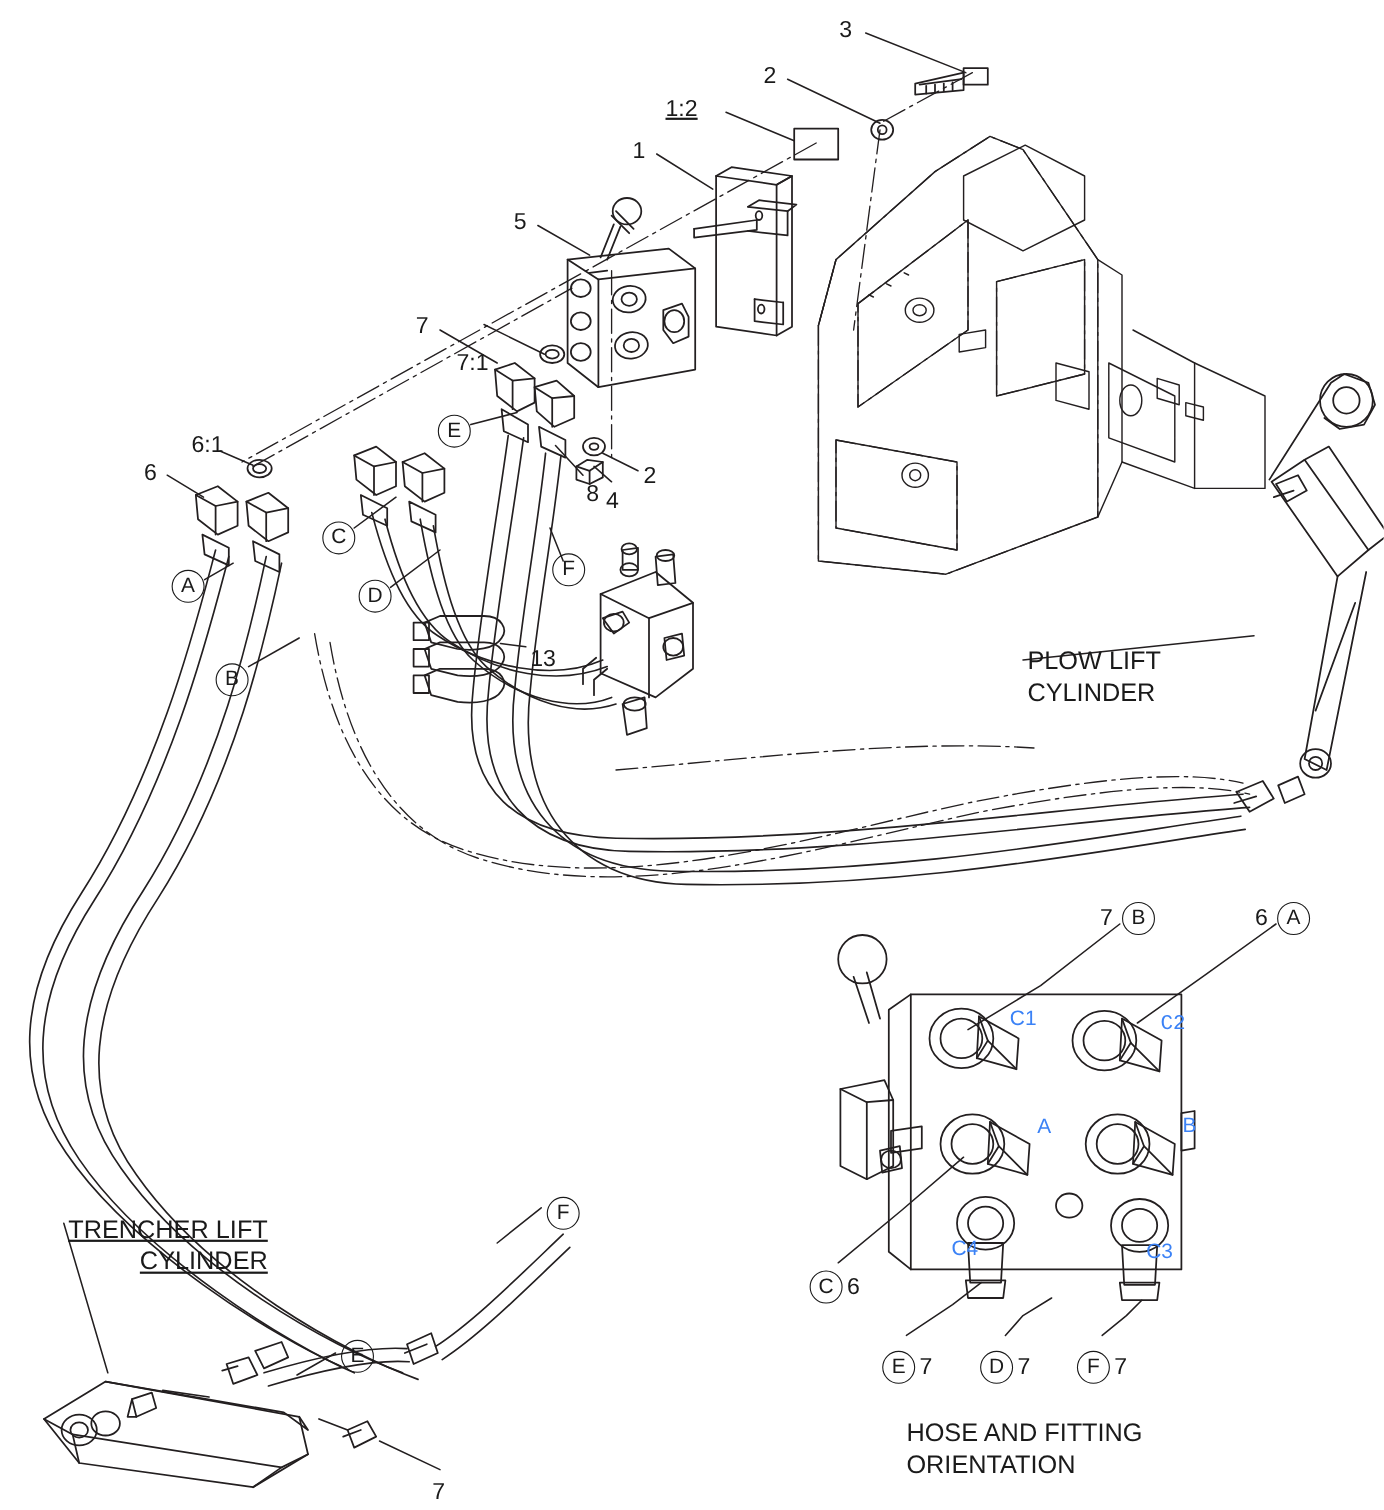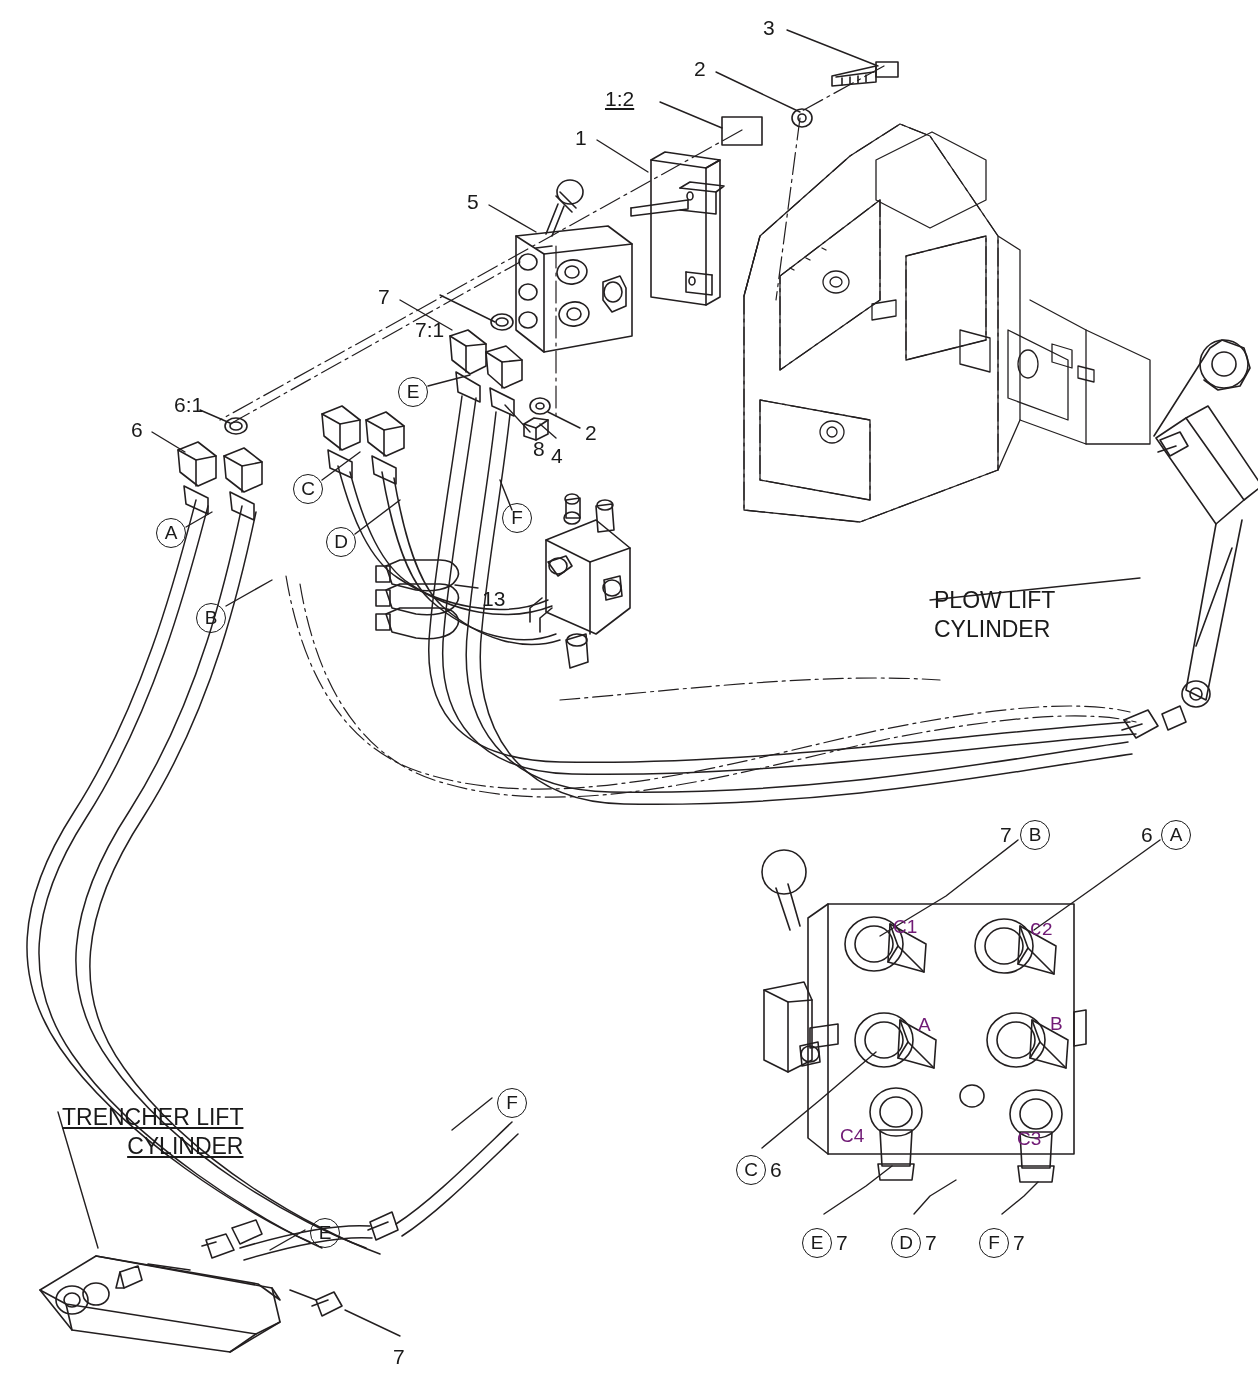--- a/index.html
+++ b/index.html
@@ -53,21 +53,22 @@
     font-size: 23px;
     color: #1a1a1a;
     text-align: center;
     white-space: pre;
     line-height: 1.28;
   }
   .port {
     position: absolute;
     font-family: "Liberation Sans", sans-serif;
     font-size: 19px;
-    color: #701a75;
+    color: #3b82f6;
+    margin-left: 25px;
   }
 </style>
 </head>
 <body>
 
 <div id="sheet">
 
   <svg class="layer" viewBox="0 0 1258 1373">
     <g fill="none" stroke="#231f20" stroke-width="1.6" stroke-linecap="round" stroke-linejoin="round">
 
@@ -437,20 +438,22 @@
   <div class="balloon" style="left:502px; top:503px;">F</div>
   <div class="balloon" style="left:156px; top:518px;">A</div>
   <div class="balloon" style="left:196px; top:603px;">B</div>
   <div class="balloon" style="left:497px; top:1088px;">F</div>
   <div class="balloon" style="left:310px; top:1218px;">E</div>
 
   <div class="cap" style="left:934px; top:586px; text-align:left;">PLOW LIFT
 CYLINDER</div>
   <div class="cap" style="left:62px; top:1103px; text-align:right;text-decoration:underline;">TRENCHER LIFT
 CYLINDER</div>
+  <div class="cap" style="left:824px; top:1288px; text-align:left;">HOSE AND FITTING
+ORIENTATION</div>
 
   <div class="port" style="left:893px; top:916px;">C1</div>
   <div class="port" style="left:1030px; top:919px;font-family:Liberation Mono, monospace;">C2</div>
   <div class="port" style="left:918px; top:1014px;">A</div>
   <div class="port" style="left:1050px; top:1013px;">B</div>
   <div class="port" style="left:840px; top:1125px;">C4</div>
   <div class="port" style="left:1017px; top:1128px;">C3</div>
 
   <div class="lbl" style="left:1141px; top:823px;">6</div>
   <div class="balloon" style="left:1161px; top:820px;">A</div>

